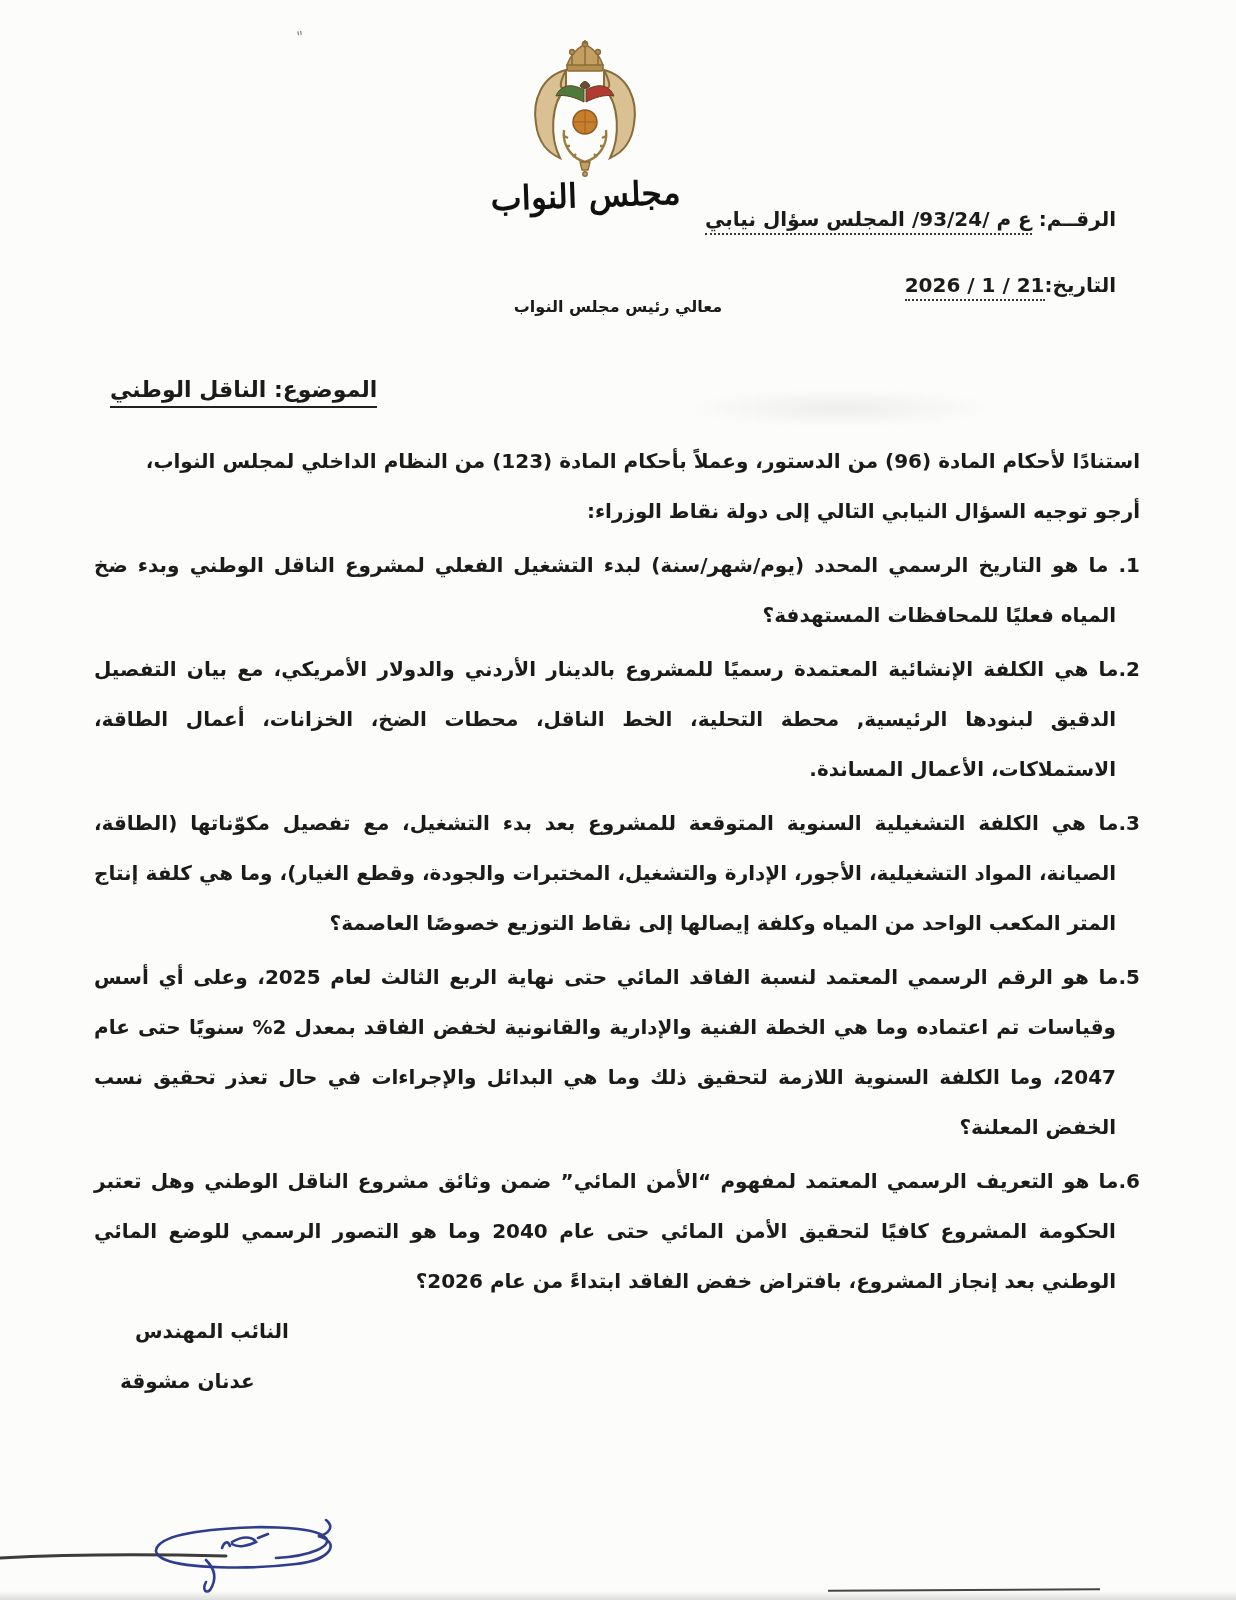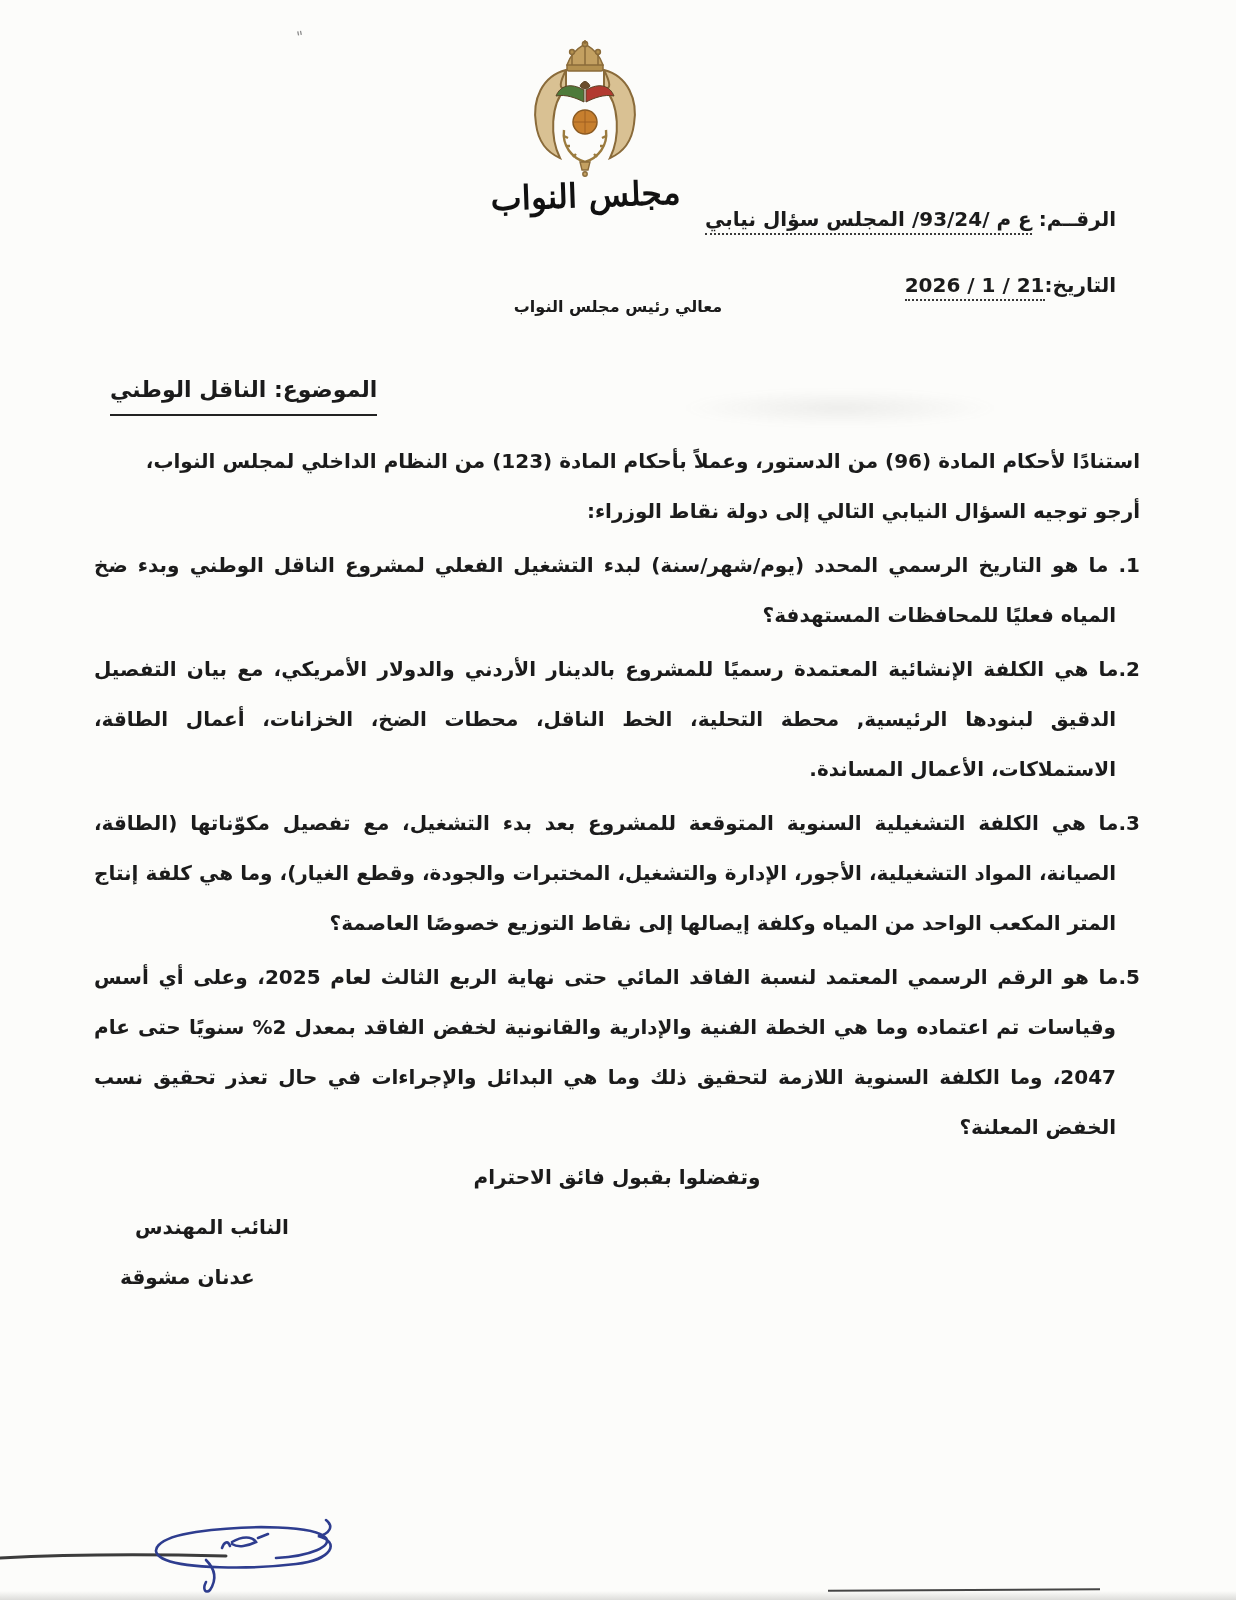--- a/index.html
+++ b/index.html
@@ -29,21 +29,21 @@
   .dotted{border-bottom:2px dotted #3a3a3a;padding-bottom:2px;}
   .ltr{direction:ltr;unicode-bidi:isolate;}
   
   .recipient{
     position:absolute;top:297px;left:0;width:100%;
     text-align:center;font-size:16px;font-weight:bold;letter-spacing:.5px;
   }
   .subject{
     position:absolute;top:377px;left:110px;
     font-size:22px;font-weight:bold;white-space:nowrap;
-    border-bottom:2px solid #222;padding-bottom:12px;
+    border-bottom:2px solid #222;padding-bottom:4px;
   }
   
   .body{
     position:absolute;top:436px;right:96px;width:1046px;
     font-size:20px;font-weight:bold;line-height:50px;
     text-align:justify;text-align-last:right;
   }
   .body p{margin:0;}
   .body p.q{margin-top:4px;padding-right:24px;text-indent:-24px;}
   .closing{margin-top:8px;text-align:center !important;text-align-last:center !important;}
@@ -137,21 +137,21 @@
     <span>الناقل الوطني</span>
   </div>
 
   <div class="body">
     <p class="open">استنادًا لأحكام المادة (96) من الدستور، وعملاً بأحكام المادة (123) من النظام الداخلي لمجلس النواب،</p>
     <p class="open">أرجو توجيه السؤال النيابي التالي إلى دولة نقاط الوزراء:</p>
     <p class="q">1. ما هو التاريخ الرسمي المحدد (يوم/شهر/سنة) لبدء التشغيل الفعلي لمشروع الناقل الوطني وبدء ضخ المياه فعليًا للمحافظات المستهدفة؟</p>
     <p class="q">2.ما هي الكلفة الإنشائية المعتمدة رسميًا للمشروع بالدينار الأردني والدولار الأمريكي، مع بيان التفصيل الدقيق لبنودها الرئيسية, محطة التحلية، الخط الناقل، محطات الضخ، الخزانات، أعمال الطاقة، الاستملاكات، الأعمال المساندة.</p>
     <p class="q">3.ما هي الكلفة التشغيلية السنوية المتوقعة للمشروع بعد بدء التشغيل، مع تفصيل مكوّناتها (الطاقة، الصيانة، المواد التشغيلية، الأجور، الإدارة والتشغيل، المختبرات والجودة، وقطع الغيار)، وما هي كلفة إنتاج المتر المكعب الواحد من المياه وكلفة إيصالها إلى نقاط التوزيع خصوصًا العاصمة؟</p>
     <p class="q">5.ما هو الرقم الرسمي المعتمد لنسبة الفاقد المائي حتى نهاية الربع الثالث لعام 2025، وعلى أي أسس وقياسات تم اعتماده وما هي الخطة الفنية والإدارية والقانونية لخفض الفاقد بمعدل 2% سنويًا حتى عام 2047، وما الكلفة السنوية اللازمة لتحقيق ذلك وما هي البدائل والإجراءات في حال تعذر تحقيق نسب الخفض المعلنة؟</p>
-    <p class="closing">وتفضلوا بقبول فائق الاحترام</p>
+    <p class="q">6.ما هو التعريف الرسمي المعتمد لمفهوم “الأمن المائي” ضمن وثائق مشروع الناقل الوطني وهل تعتبر الحكومة المشروع كافيًا لتحقيق الأمن المائي حتى عام 2040 وما هو التصور الرسمي للوضع المائي الوطني بعد إنجاز المشروع، بافتراض خفض الفاقد ابتداءً من عام 2026؟</p>
     <p class="sig-title">النائب المهندس</p>
     <p class="sig-name">عدنان مشوقة</p>
   </div>
 
   <svg class="signature-svg" viewBox="0 0 360 100" xmlns="http://www.w3.org/2000/svg">
 
     <path d="M4 60 C60 57, 150 56, 230 58" stroke="#3c3c3c" stroke-width="3" fill="none" stroke-linecap="round"></path>
 
     <g stroke="#2e3d8f" stroke-width="2.6" fill="none" stroke-linecap="round">
       <path d="M330 22 C338 28, 334 36, 322 38 C345 44, 336 62, 300 66 C250 72, 190 70, 170 62 C150 54, 160 40, 200 34 C255 26, 320 28, 330 40 C336 48, 316 58, 280 60"></path>

